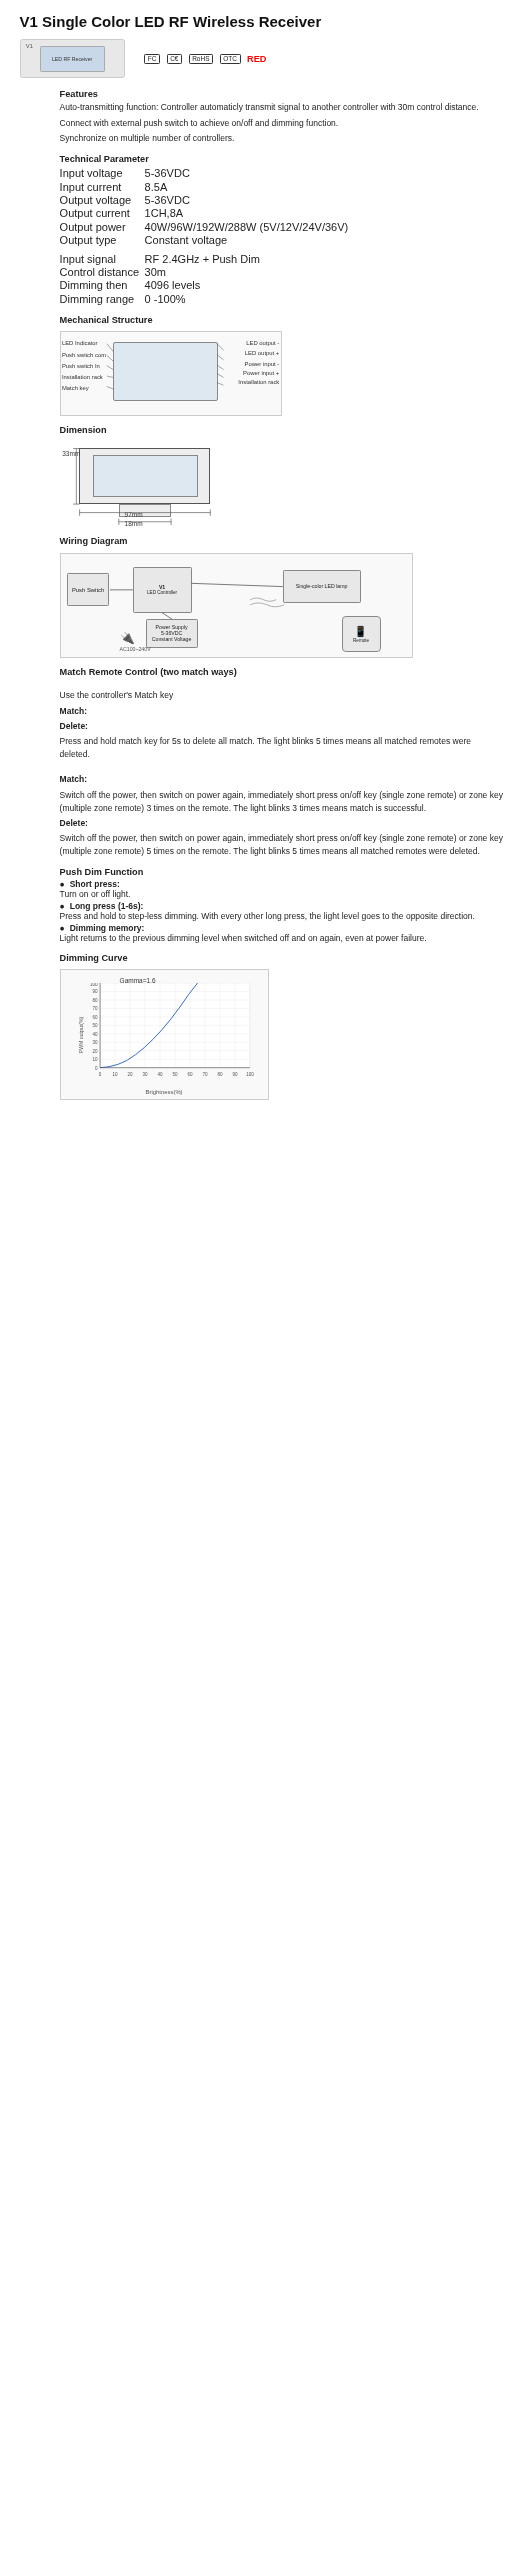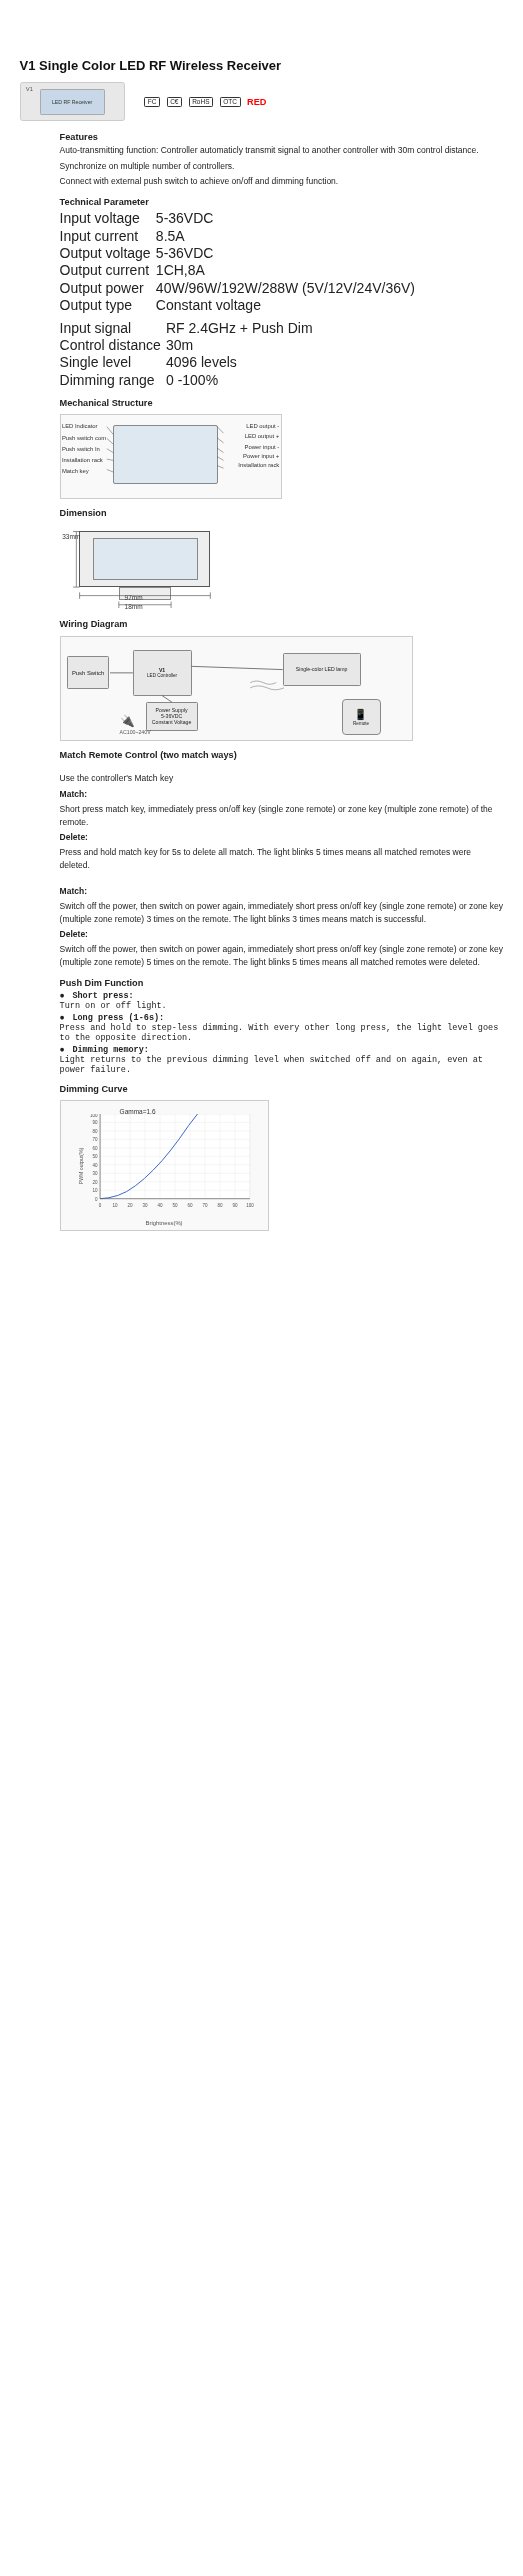--- a/index.html
+++ b/index.html
@@ -6,25 +6,24 @@
     body {
       font-family: Arial, sans-serif;
       font-size: 8.5px;
       color: #222;
       background: #fff;
       width: 523px;
       margin: 0 auto;
       padding: 13px 19.6px;
     }
     h1 {
-      font-size: 13px;
+      font-size: 15px;
       font-weight: bold;
       margin-bottom: 9.2px;
       color: #111;
-      margin-top: 45px;
     }
     .product-image-area {
       display: flex;
       align-items: center;
       gap: 19.6px;
       margin-bottom: 10.5px;
     }
     .product-device {
       width: 105px;
       height: 39px;
@@ -76,21 +75,21 @@
     }
     h2 {
       font-size: 9.2px;
       font-weight: bold;
       margin-top: 9.2px;
       margin-bottom: 2.6px;
     }
     p { margin-bottom: 2.6px; line-height: 1.5; }
     .section { margin-bottom: 6.5px; margin-left: 40px; }
     table.params { border-collapse: collapse; margin-bottom: 5.2px; }
-    table.params td { padding: 0.7px 5.2px 0.7px 0; vertical-align: top; font-size: 14px; }
+    table.params td { padding: 0.7px 5.2px 0.7px 0; vertical-align: top; font-size: 11px; }
     table.params td:first-child { white-space: nowrap; min-width: 85px; }
 
     
     .mech-diagram {
       border: 0.7px solid #ccc;
       width: 222px;
       height: 85px;
       position: relative;
       margin: 6.5px 0;
       background: #f9f9f9;
@@ -211,21 +210,21 @@
       color: #555;
       white-space: nowrap;
     }
     svg.curve-svg {
       position: absolute;
       left: 19.6px; top: 13px;
       width: 177px; height: 101px;
     }
 
     ul { margin-left: 0; padding-left: 0; list-style: none; }
-    ul li { margin-bottom: 2px; font-family: Liberation Mono, monospace; }
+    ul li { margin-bottom: 2px; }
     ul li::before { content: "●"; margin-right: 2.6px; }
     .bold { font-weight: bold; }
   </style>
 </head>
 <body>
 
 <h1>V1 Single Color LED RF Wireless Receiver</h1>
 
 <div class="product-image-area">
   <div class="product-device">
@@ -239,22 +238,22 @@
     <span class="cert-icon">C€</span>
     <span class="cert-icon">RoHS</span>
     <span class="cert-icon">OTC</span>
     <span class="cert-red">RED</span>
   </div>
 </div>
 
 <div class="section">
   <h2>Features</h2>
   <p>Auto-transmitting function: Controller automaticly transmit signal to another controller with 30m control distance.</p>
+  <p>Connect with external push switch to achieve on/off and dimming function.</p>
   <p>Synchronize on multiple number of controllers.</p>
-  <p>Connect with external push switch to achieve on/off and dimming function.</p>
 </div>
 
 <div class="section">
   <h2>Technical Parameter</h2>
   <table class="params">
     <tbody>
         <tr>
       <td>Input voltage</td>
       <td>5-36VDC</td>
     </tr>
@@ -284,21 +283,21 @@
     <tbody>
         <tr>
       <td>Input signal</td>
       <td>RF 2.4GHz + Push Dim</td>
     </tr>
     <tr>
       <td>Control distance</td>
       <td>30m</td>
     </tr>
     <tr>
-      <td>Single level</td>
+      <td>Dimming then</td>
       <td>4096 levels</td>
     </tr>
     <tr>
       <td>Dimming range</td>
       <td>0 -100%</td>
     </tr>
   </tbody>
     </table>
 </div>
 
@@ -414,21 +413,20 @@
       <path d="M290,78 Q302,72 316,78 Q328,84 342,78" stroke="#888" stroke-width="1" fill="none"></path>
     </svg>
   </div>
 </div>
 
 <div class="section">
   <h2>Match Remote Control (two match ways)</h2>
   <br>
   <p>Use the controller's Match key</p>
   <p><span class="bold">Match:</span></p>
-  <p>Short press match key,  immediately  press  on/off key (single zone remote) or zone key (multiple zone remote) of the remote.</p>
   <p><span class="bold">Delete:</span></p>
   <p>Press and hold match key for 5s to delete all match. The light blinks 5 times means all matched remotes were deleted.</p>
   <br>
   <p><span class="bold">Match:</span></p>
   <p>Switch off the power, then switch on power again, immediately short press on/off key (single zone remote) or zone key (multiple zone remote) 3 times on the remote. The light blinks 3 times means match is successful.</p>
   <p><span class="bold">Delete:</span></p>
   <p>Switch off the power, then switch on power again, immediately short press on/off key (single zone remote) or zone key (multiple zone remote) 5 times on the remote. The light blinks 5 times means all matched remotes were deleted.</p>
 </div>
 
 <div class="section">

